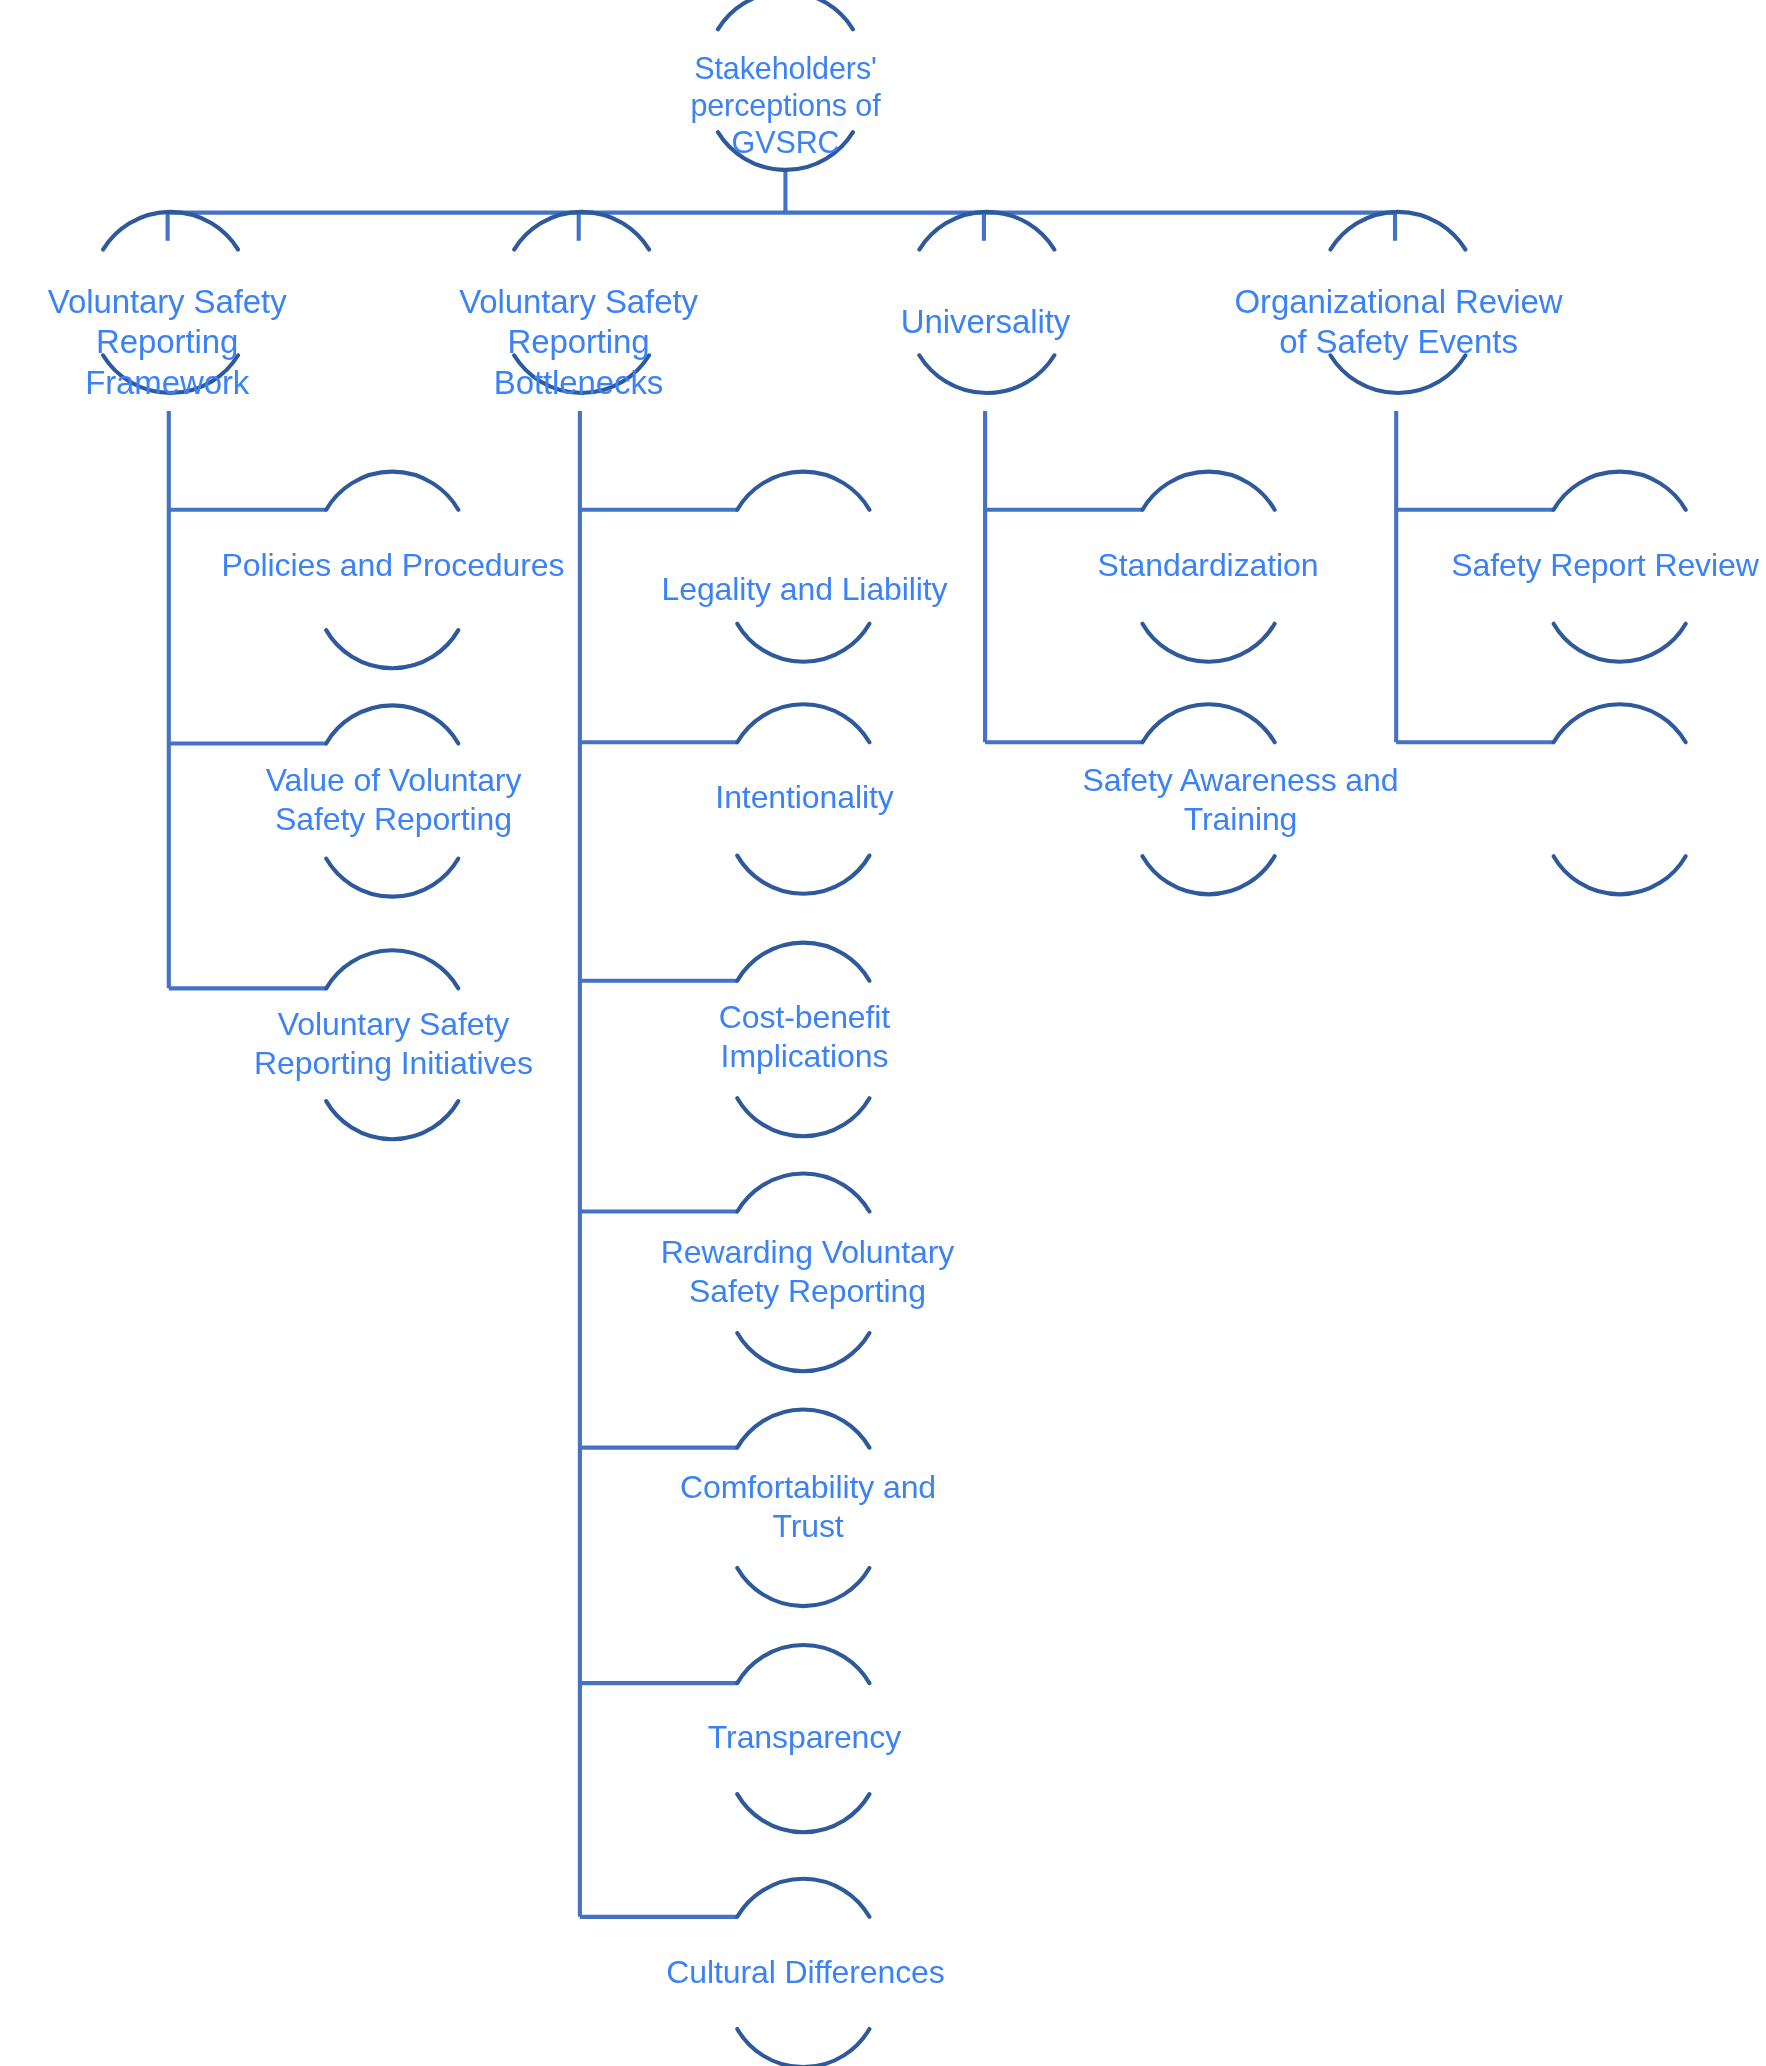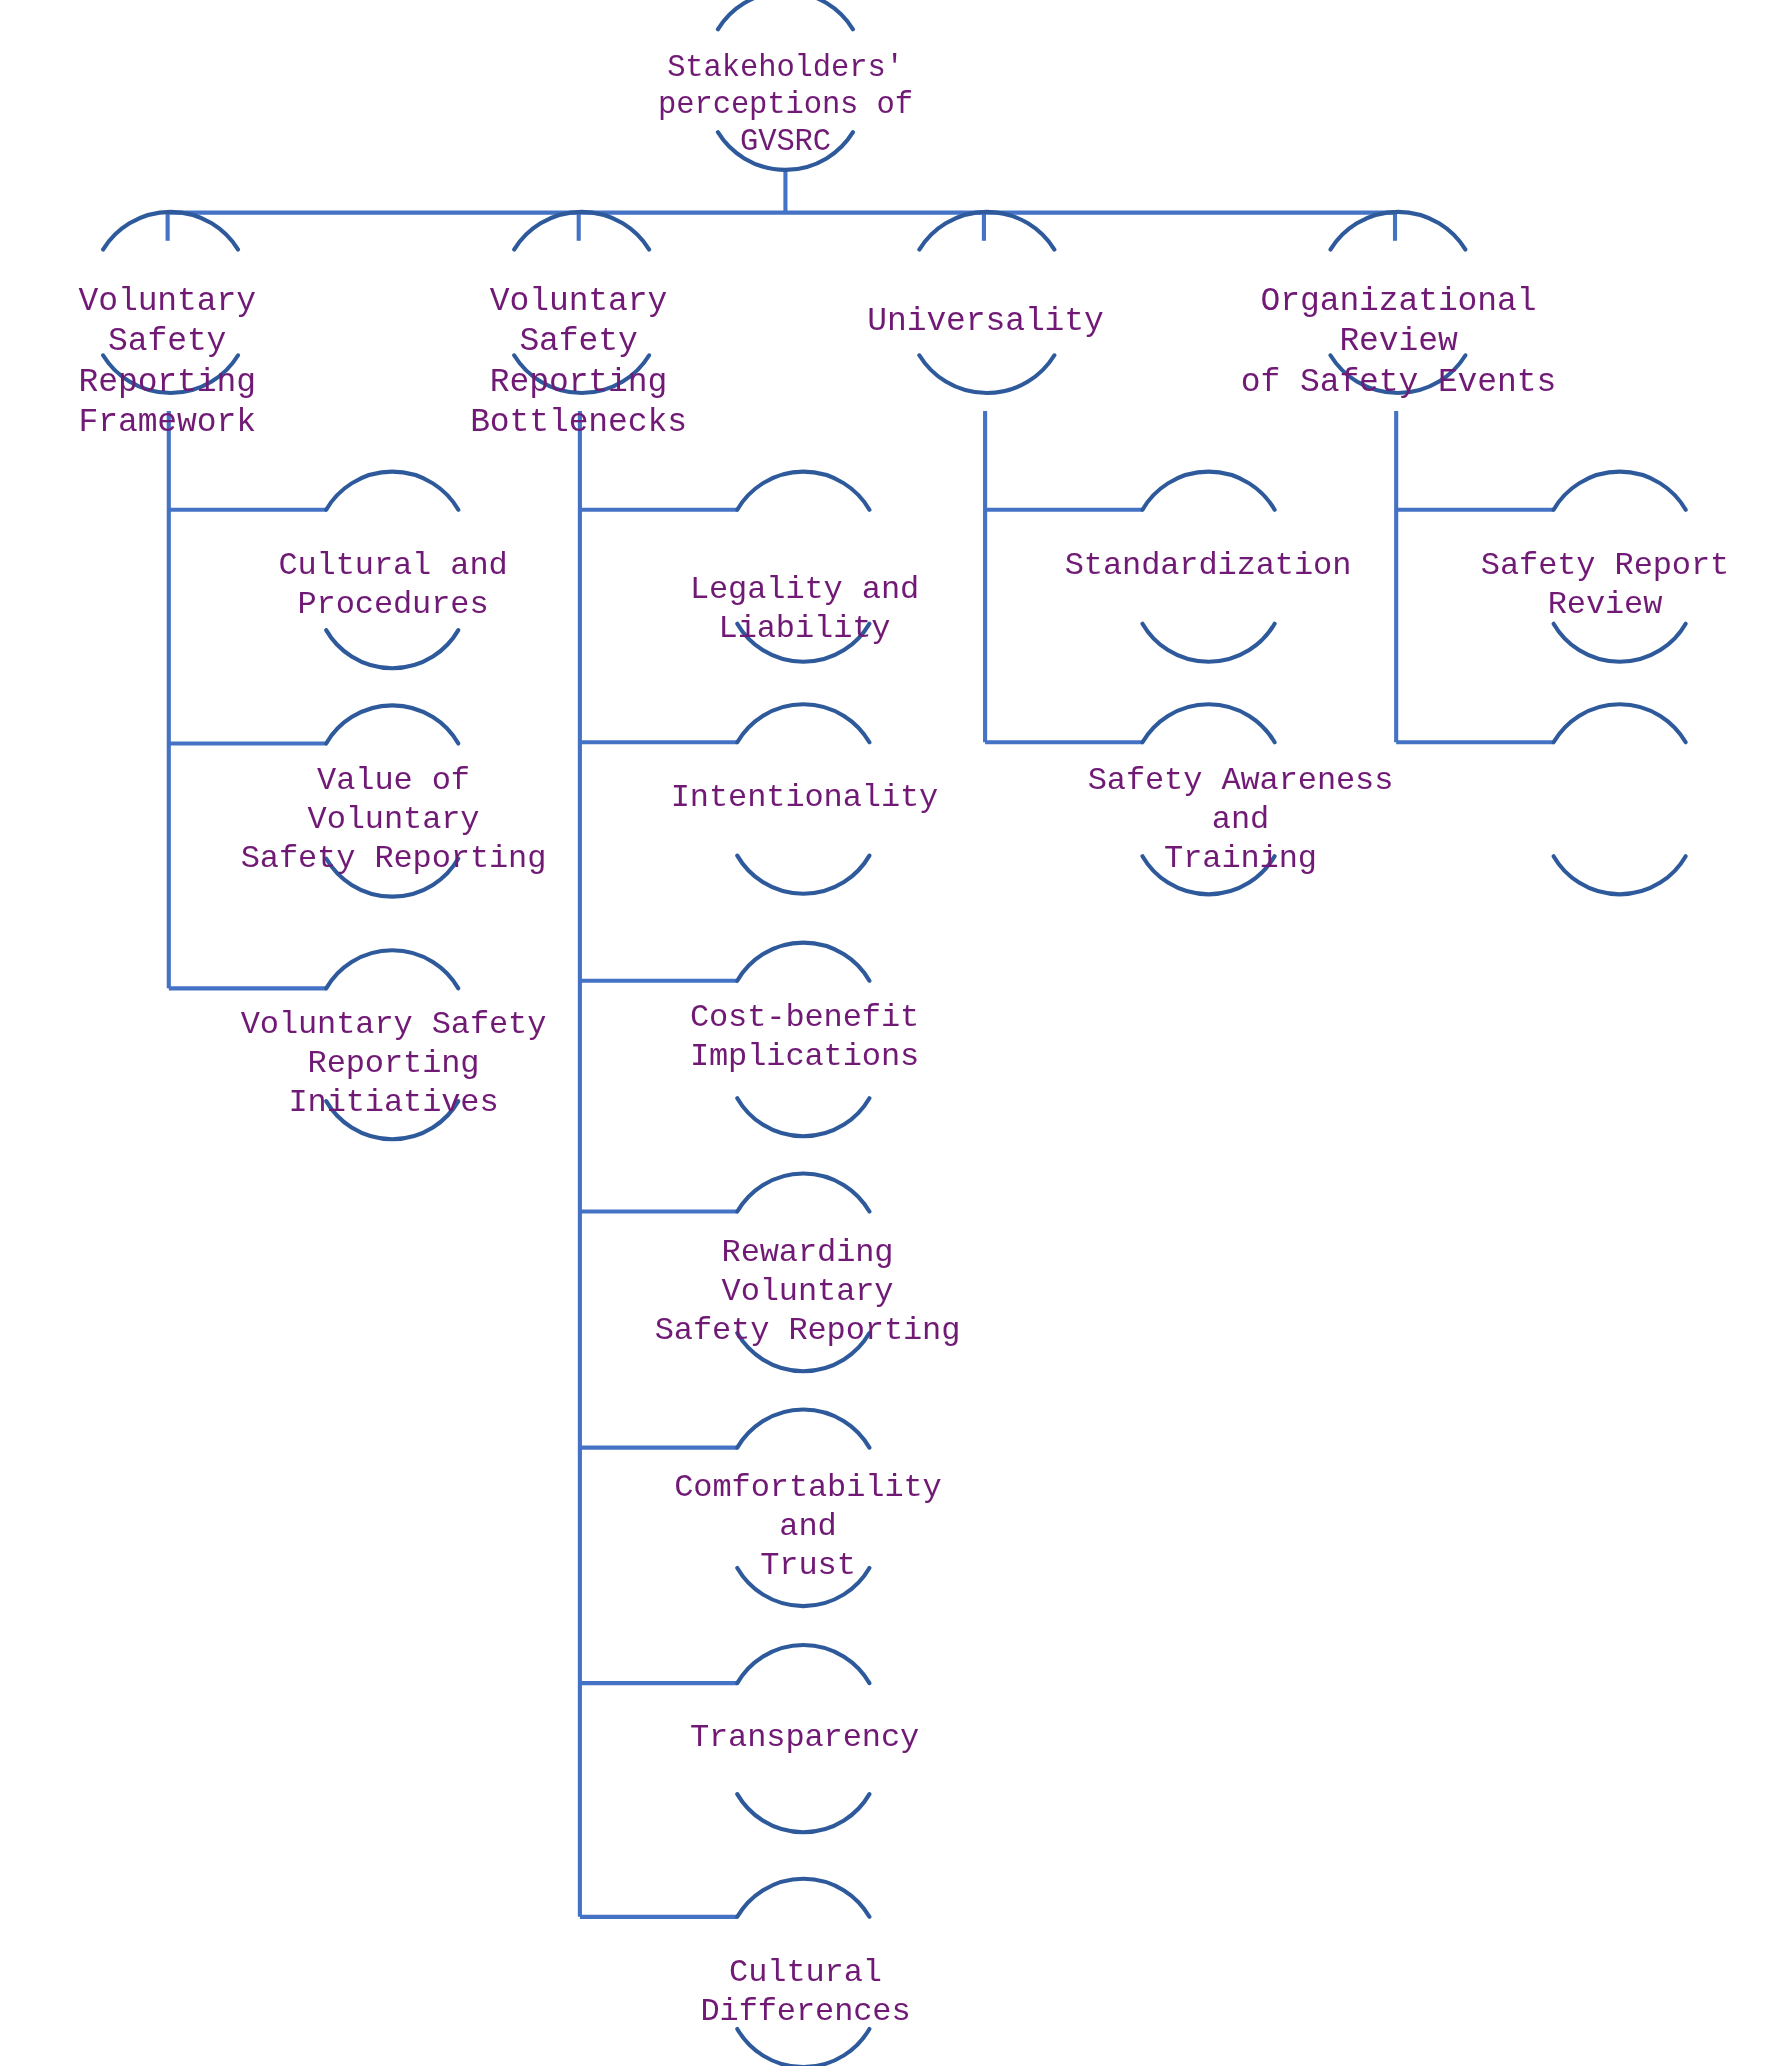--- a/index.html
+++ b/index.html
@@ -8,25 +8,24 @@
     width:1767px;
     height:2066px;
     background:#ffffff;
     font-family:"Liberation Sans", sans-serif;
     overflow:hidden;
   }
   #wires{position:absolute;left:0;top:0;width:1767px;height:2066px;}
   .node{
     position:absolute;
     text-align:center;
-    color:#701a75;
+    color:#3b82f6;
     line-height:1.22;
     letter-spacing:-0.1px;
     white-space:pre-line;
-    font-family:Liberation Mono, monospace;
   }
   .node.root{font-size:30.5px;}
   .node.lvl2{font-size:33px;}
   .node.lvl3{font-size:32px;}
 </style>
 </head>
 <body>
 
 <div id="stage">
 
@@ -120,21 +119,21 @@
 Reporting Framework</div>
 
   <div class="node lvl2" style="left:423px;top:282px;width:311px;">Voluntary Safety
 Reporting Bottlenecks</div>
 
   <div class="node lvl2" style="left:849px;top:302px;width:273px;">Universality</div>
 
   <div class="node lvl2" style="left:1225px;top:282px;width:347px;text-align:center;">Organizational Review
 of Safety Events</div>
 
-  <div class="node lvl3" style="left:208px;top:546px;width:370px;">Cultural and Procedures</div>
+  <div class="node lvl3" style="left:208px;top:546px;width:370px;">Policies and Procedures</div>
 
   <div class="node lvl3" style="left:229px;top:761px;width:329px;">Value of Voluntary
 Safety Reporting</div>
 
   <div class="node lvl3" style="left:220px;top:1005px;width:347px;">Voluntary Safety
 Reporting Initiatives</div>
 
   <div class="node lvl3" style="left:631px;top:546px;width:347px;margin-top:24px;">Legality and Liability</div>
 
   <div class="node lvl3" style="left:652px;top:778px;width:305px;">Intentionality</div>

